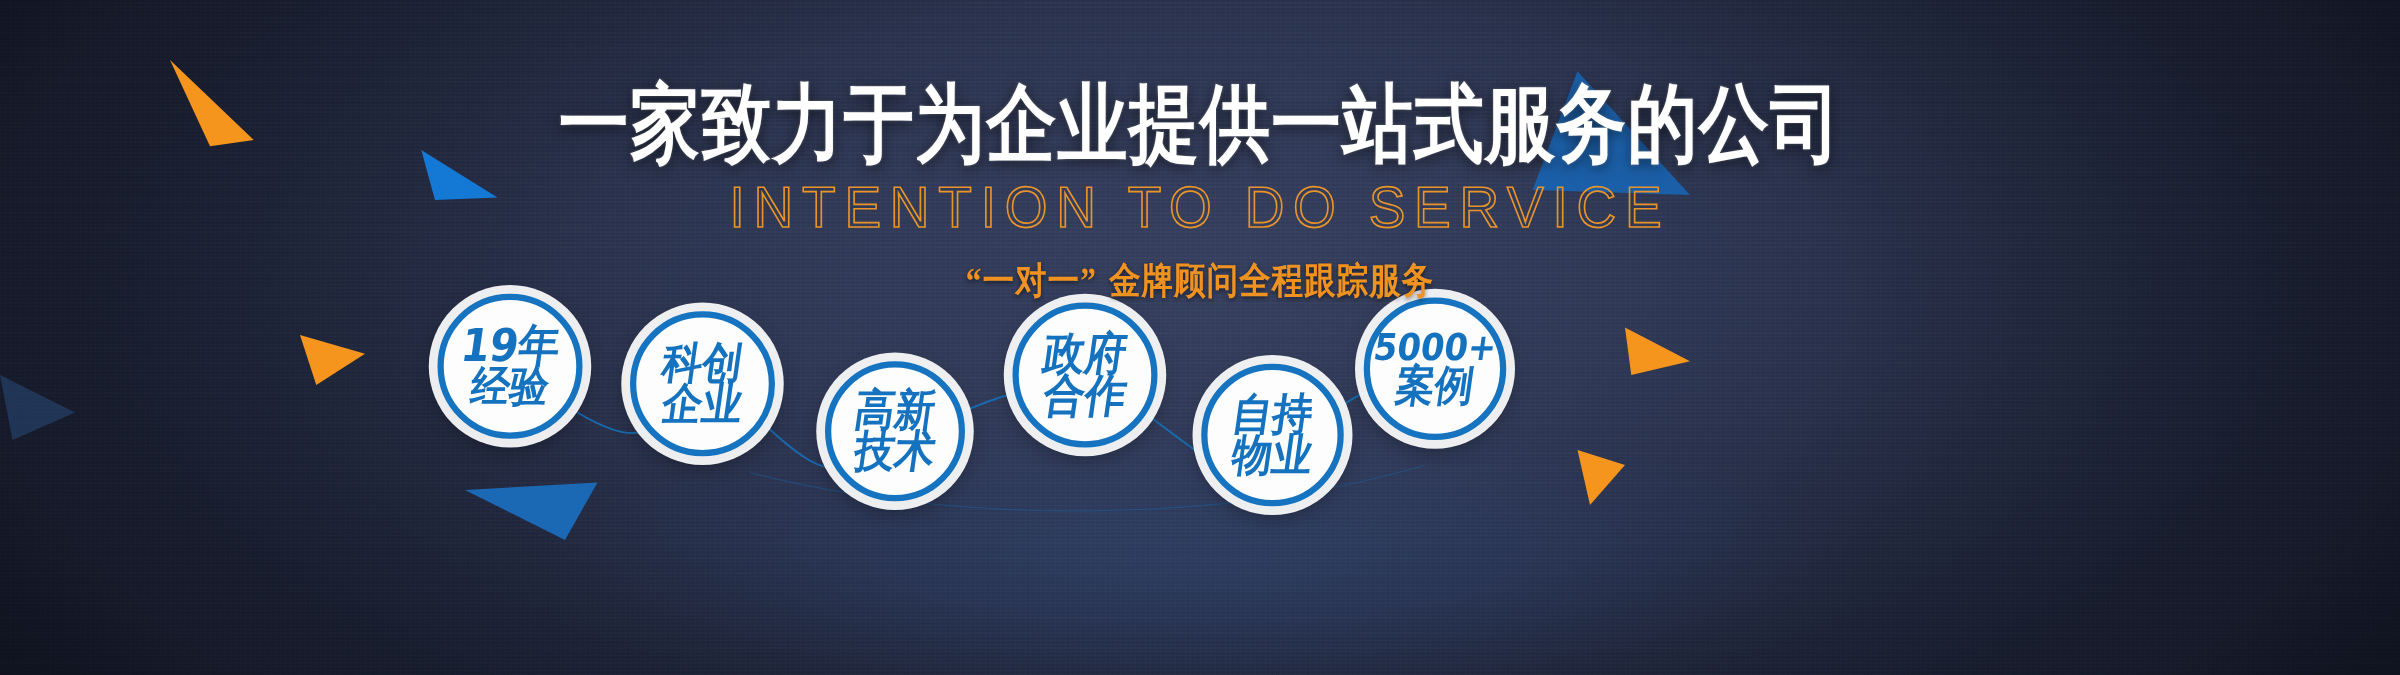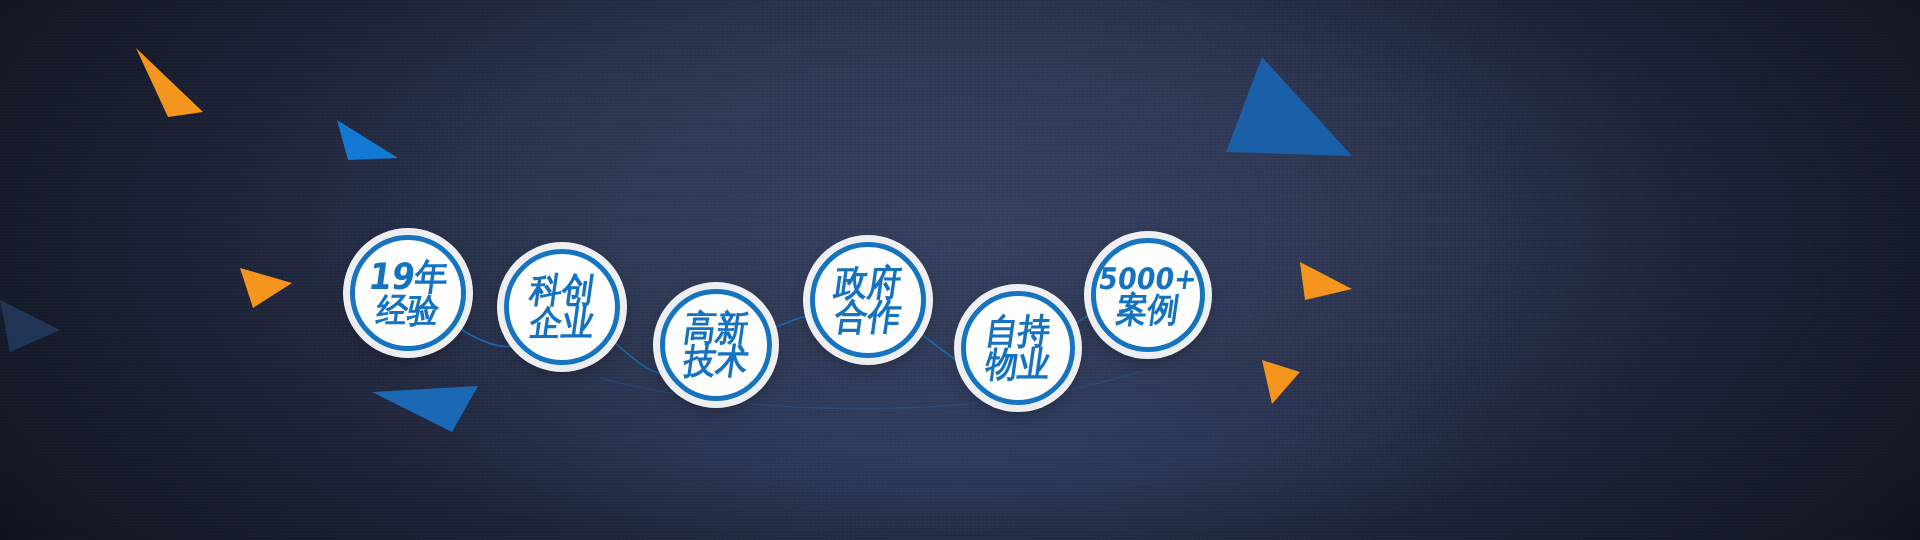--- a/index.html
+++ b/index.html
@@ -133,20 +133,28 @@
       <path d="M 462,330 C 492,348 510,350 520,342" fill="none" stroke="#1573c0" stroke-width="1.6" opacity="0.85"></path>
       <path d="M 612,340 C 642,368 660,378 668,372" fill="none" stroke="#1573c0" stroke-width="1.6" opacity="0.85"></path>
       <path d="M 768,330 C 798,318 812,312 818,318" fill="none" stroke="#1573c0" stroke-width="1.6" opacity="0.85"></path>
       <path d="M 918,332 C 948,354 962,366 970,368" fill="none" stroke="#1573c0" stroke-width="1.6" opacity="0.85"></path>
       <path d="M 1068,328 C 1092,312 1102,308 1108,314" fill="none" stroke="#1573c0" stroke-width="1.6" opacity="0.85"></path>
       <path d="M 600,378 C 760,420 980,420 1140,372" fill="none" stroke="#1573c0" stroke-width="1" opacity="0.35"></path>
     </svg>
 
   <div id="vignette"></div>
 
+  <div id="headline-wrap">
+    <div id="main-title">一家致力于为企业提供一站式服务的公司</div>
+    <div id="sub-en">INTENTION TO DO SERVICE</div>
+    <div id="sub-cn">
+      <span id="quote-left">“</span><span id="tag-quoted">一对一</span><span id="quote-right">”</span>
+      <span id="tag-rest">金牌顾问全程跟踪服务</span>
+    </div>
+  </div>
 
   <div id="circles">
       <div class="bubble" style="left: 350px; top: 235px; width: 116px; height: 116px;">
         <span class="l1" style="font-size: 33px;">19年</span>
         <span class="l2" style="font-size: 31px;">经验</span>
       </div>
       <div class="bubble" style="left: 504px; top: 249px; width: 116px; height: 116px;">
         <span class="l1" style="font-size: 32px;">科创</span>
         <span class="l2" style="font-size: 32px;">企业</span>
       </div>

